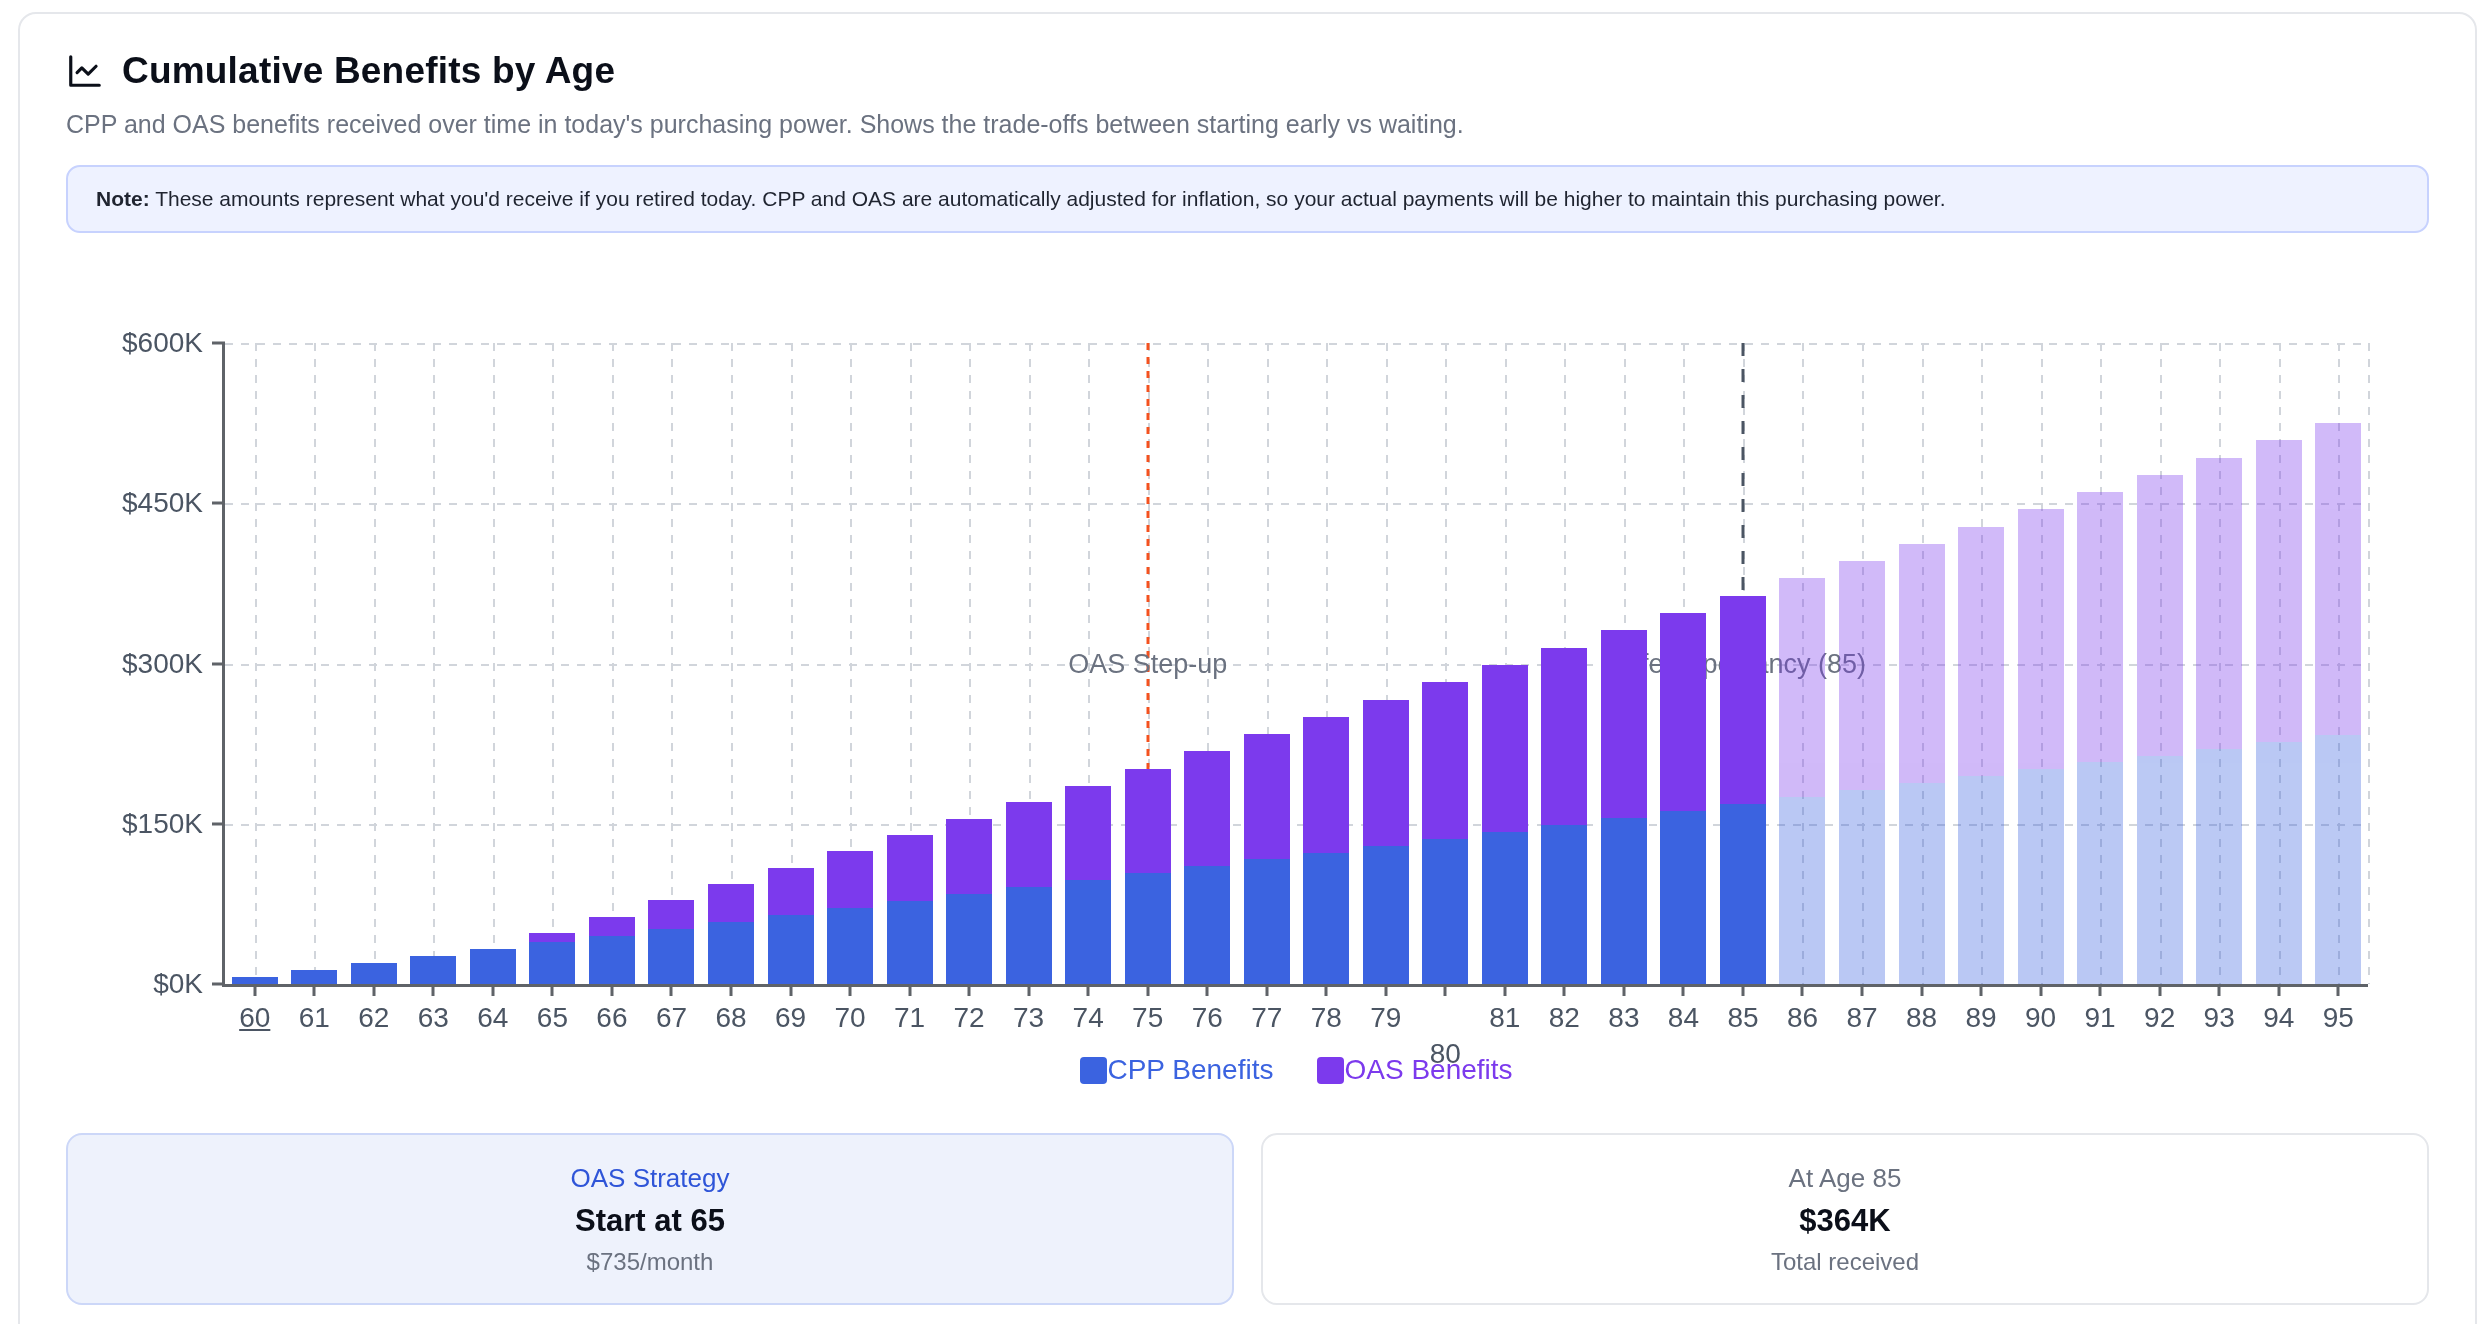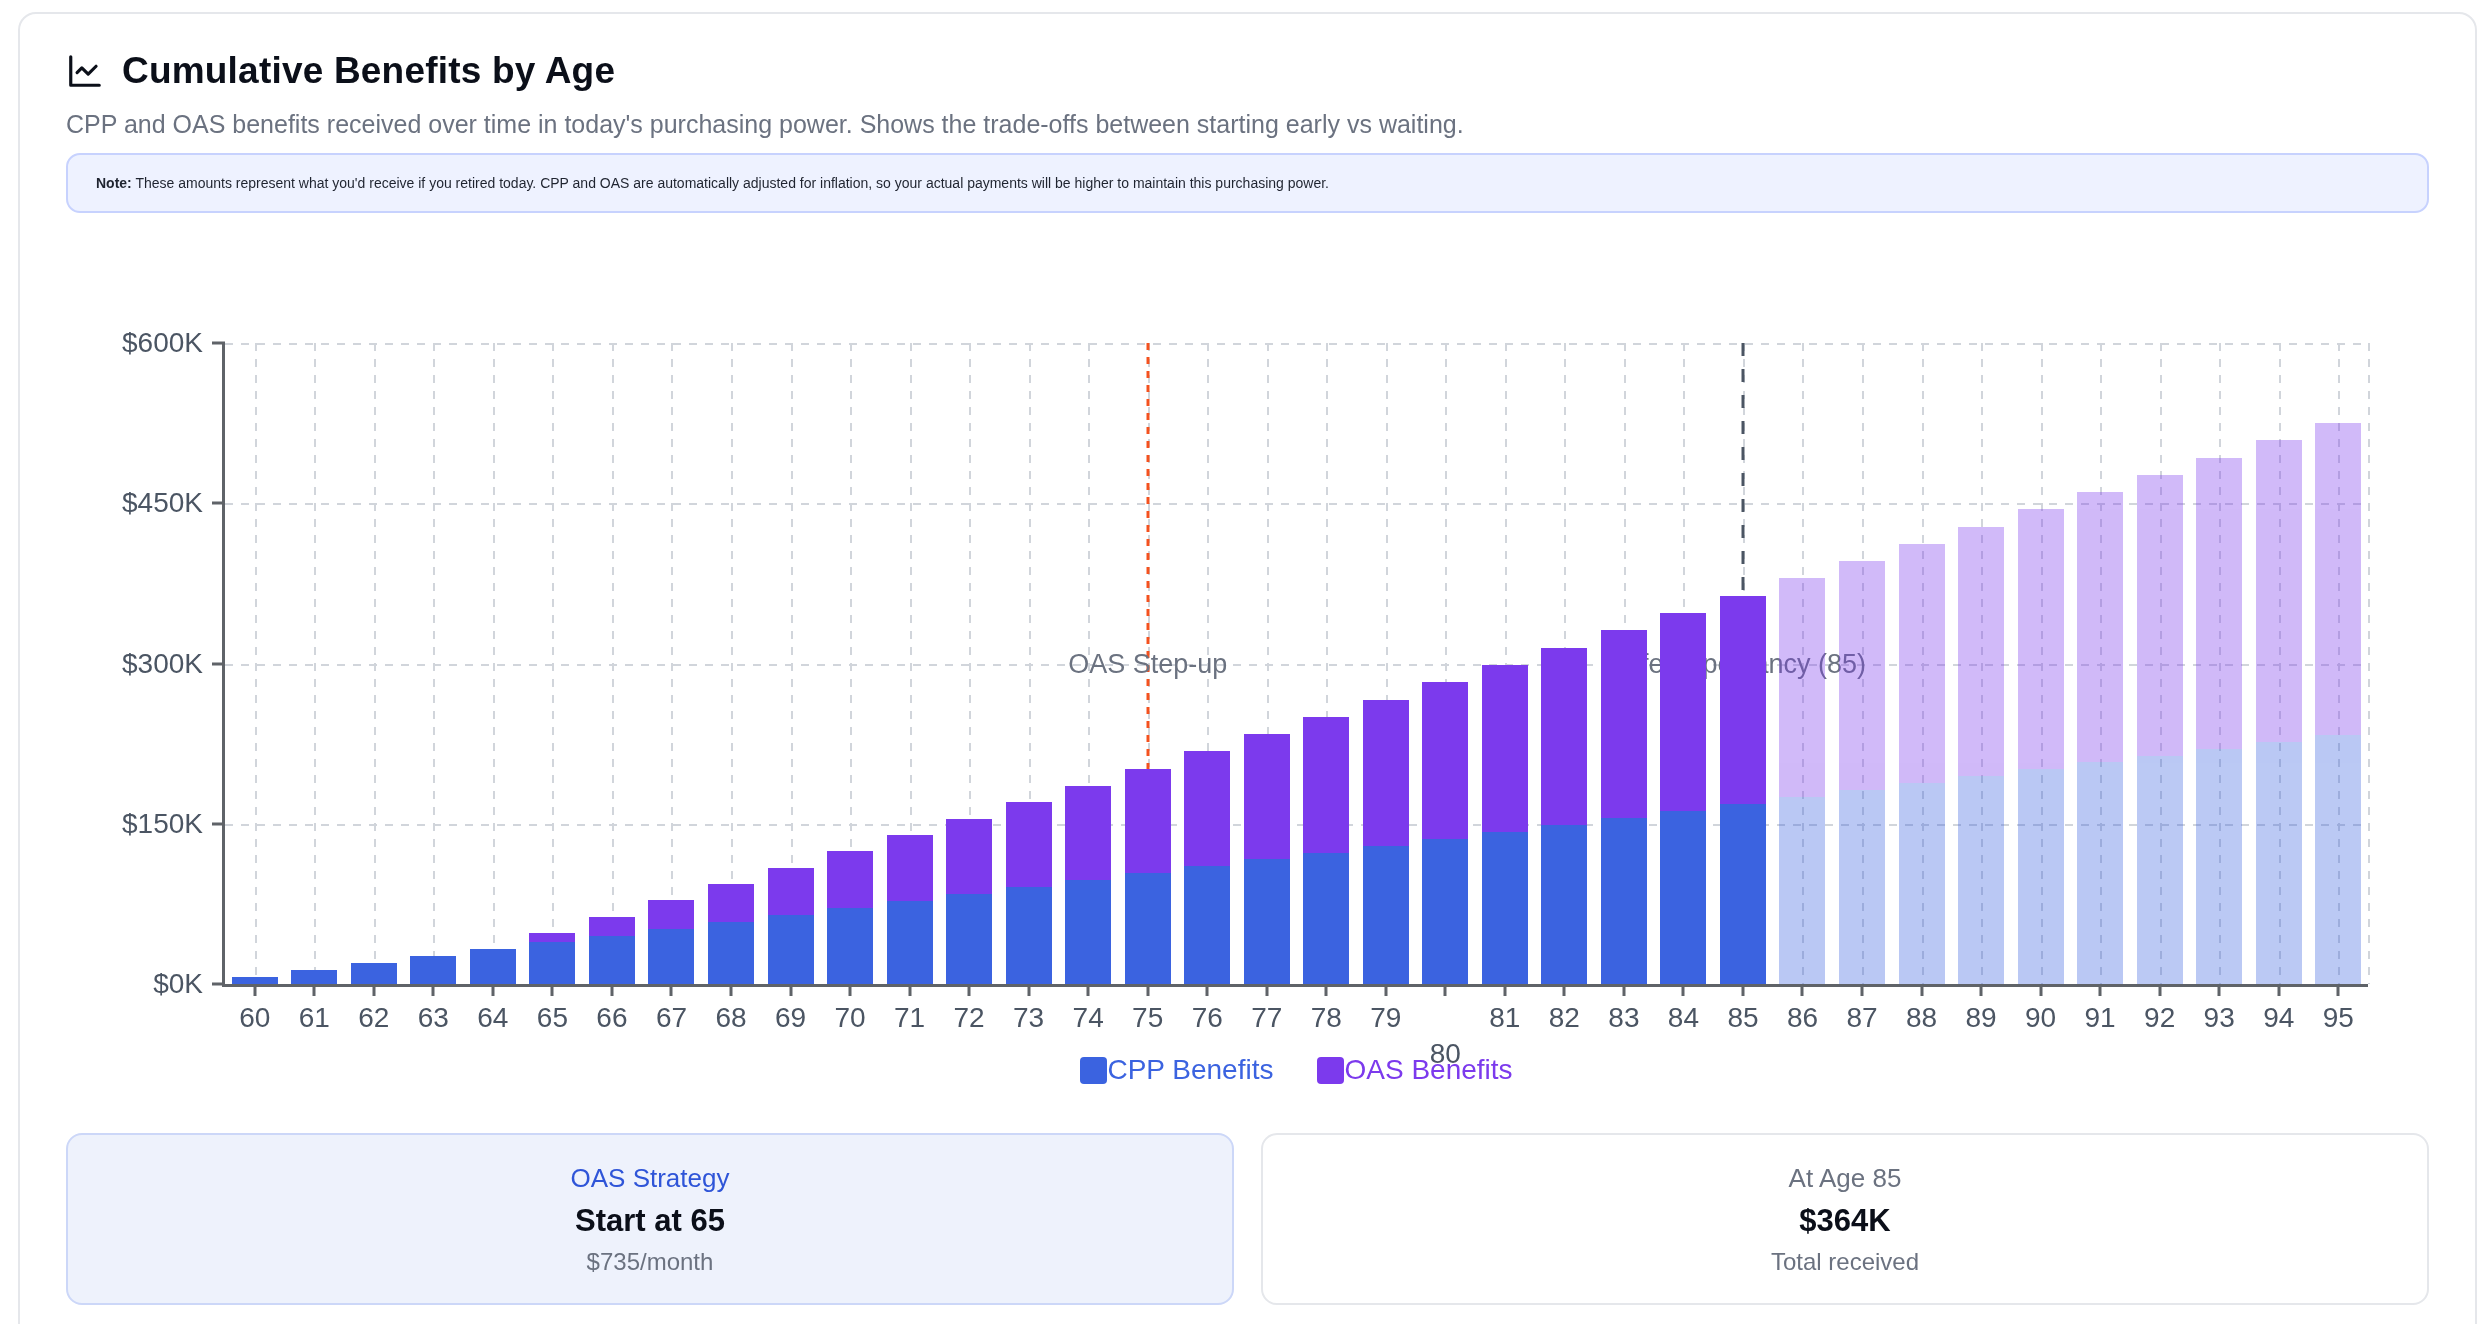--- a/index.html
+++ b/index.html
@@ -9,22 +9,22 @@
   .panel { position:absolute; left:18px; top:12px; width:2459px; height:1390px;
            background:#ffffff; border:2px solid #e5e7eb; border-radius:18px;
            padding:26px 46px 0 46px; }
 
   .header-row { display:flex; align-items:center; gap:18px; margin-top:10px; }
   .title-icon { width:38px; height:38px; flex:0 0 auto; }
   .page-title { font-size:37px; font-weight:700; letter-spacing:.2px; color:#0b0f19; }
 
   .subtitle { margin-top:18px; font-size:25px; color:#6b7280; }
 
-  .note-box { margin-top:14px; background:#eef2ff; border:2px solid #c7d2fe;
-              border-radius:14px; padding:20px 28px; font-size:14px; color:#1f2430; }
+  .note-box { margin-top:26px; background:#eef2ff; border:2px solid #c7d2fe;
+              border-radius:14px; padding:20px 28px; font-size:21px; color:#1f2430; }
   .note-box b { font-weight:700; }
 
   
   .plot { position:absolute; left:202px; top:329px; width:2146px; height:644px;
           border-left:3px solid #5f6368; border-bottom:3px solid #5f6368; }
 
   .hgrid { position:absolute; left:0; right:0; height:2px; z-index:1;
            background:repeating-linear-gradient(to right,#d1d5db 0 8px,transparent 8px 16px); }
   .vgrid { position:absolute; top:0; bottom:0; width:2px; z-index:1;
            background:repeating-linear-gradient(to bottom,#d1d5db 0 8px,transparent 8px 16px); }
@@ -144,21 +144,21 @@
       <div class="vgrid" style="left: 100%;"></div>
       <div class="annline" style="left: 43.0556%; background: repeating-linear-gradient(rgb(244, 81, 30) 0px, rgb(244, 81, 30) 7px, transparent 7px, transparent 14px);"></div>
       <div class="annlabel" style="left: 43.0556%;">OAS Step-up</div>
       <div class="annline" style="left: 70.8333%; background: repeating-linear-gradient(rgb(75, 85, 99) 0px, rgb(75, 85, 99) 13px, transparent 13px, transparent 26px);"></div>
       <div class="annlabel" style="left: 70.8333%;">Life Expectancy (85)</div>
       <div class="bar-col" style="left: 1.38889%;">
         <div class="seg" style="bottom: 0px; height: 1.08333%; background: rgb(59, 99, 224);"></div>
         <div class="seg" style="bottom: 1.08333%; height: 0%; background: rgb(124, 58, 237);"></div>
       </div>
       <div class="xtick" style="left: 1.38889%;"></div>
-      <div class="xlabel" style="left: 1.38889%;">60</div>
+      <div class="xlabel" style="left: 1.38889%; text-decoration: underline;">60</div>
       <div class="bar-col" style="left: 4.16667%;">
         <div class="seg" style="bottom: 0px; height: 2.16667%; background: rgb(59, 99, 224);"></div>
         <div class="seg" style="bottom: 2.16667%; height: 0%; background: rgb(124, 58, 237);"></div>
       </div>
       <div class="xtick" style="left: 4.16667%;"></div>
       <div class="xlabel" style="left: 4.16667%;">61</div>
       <div class="bar-col" style="left: 6.94444%;">
         <div class="seg" style="bottom: 0px; height: 3.23333%; background: rgb(59, 99, 224);"></div>
         <div class="seg" style="bottom: 3.23333%; height: 0%; background: rgb(124, 58, 237);"></div>
       </div>

